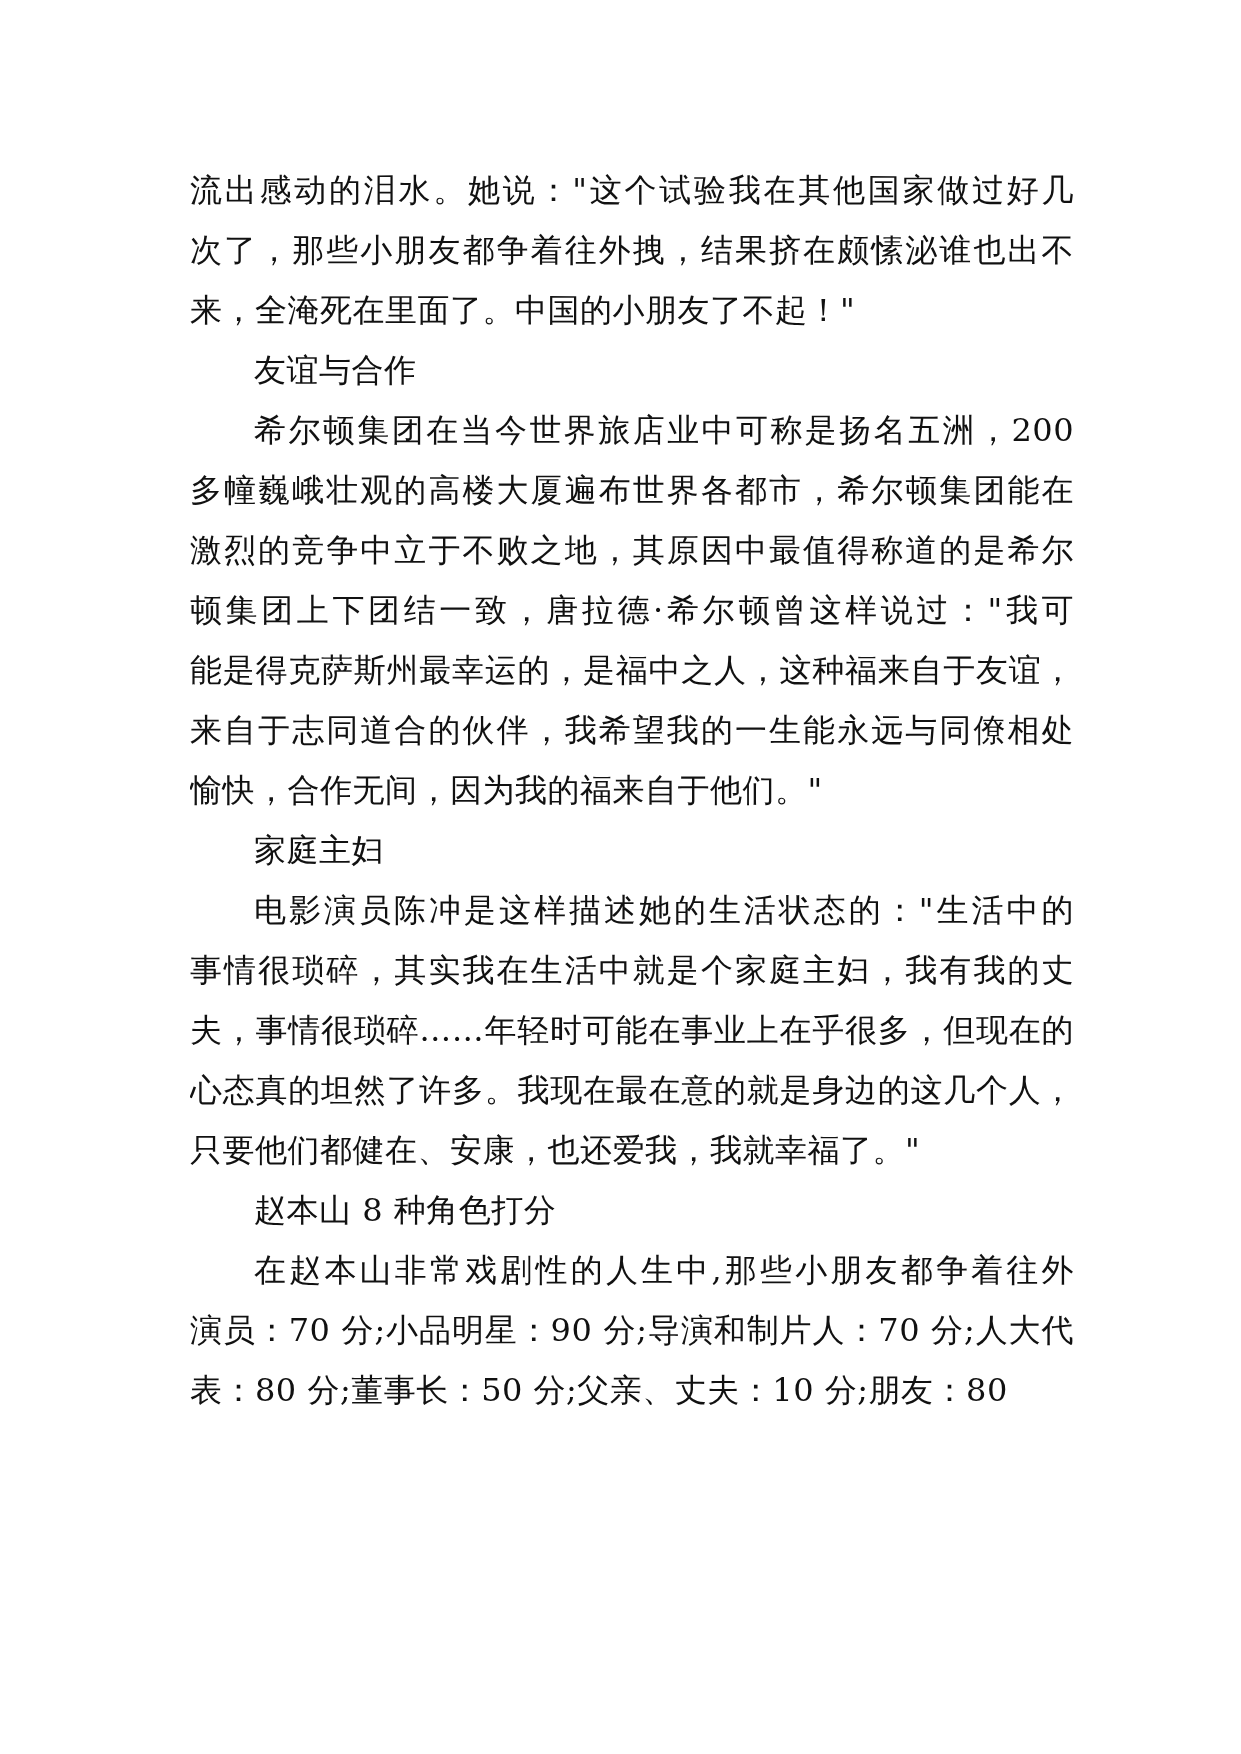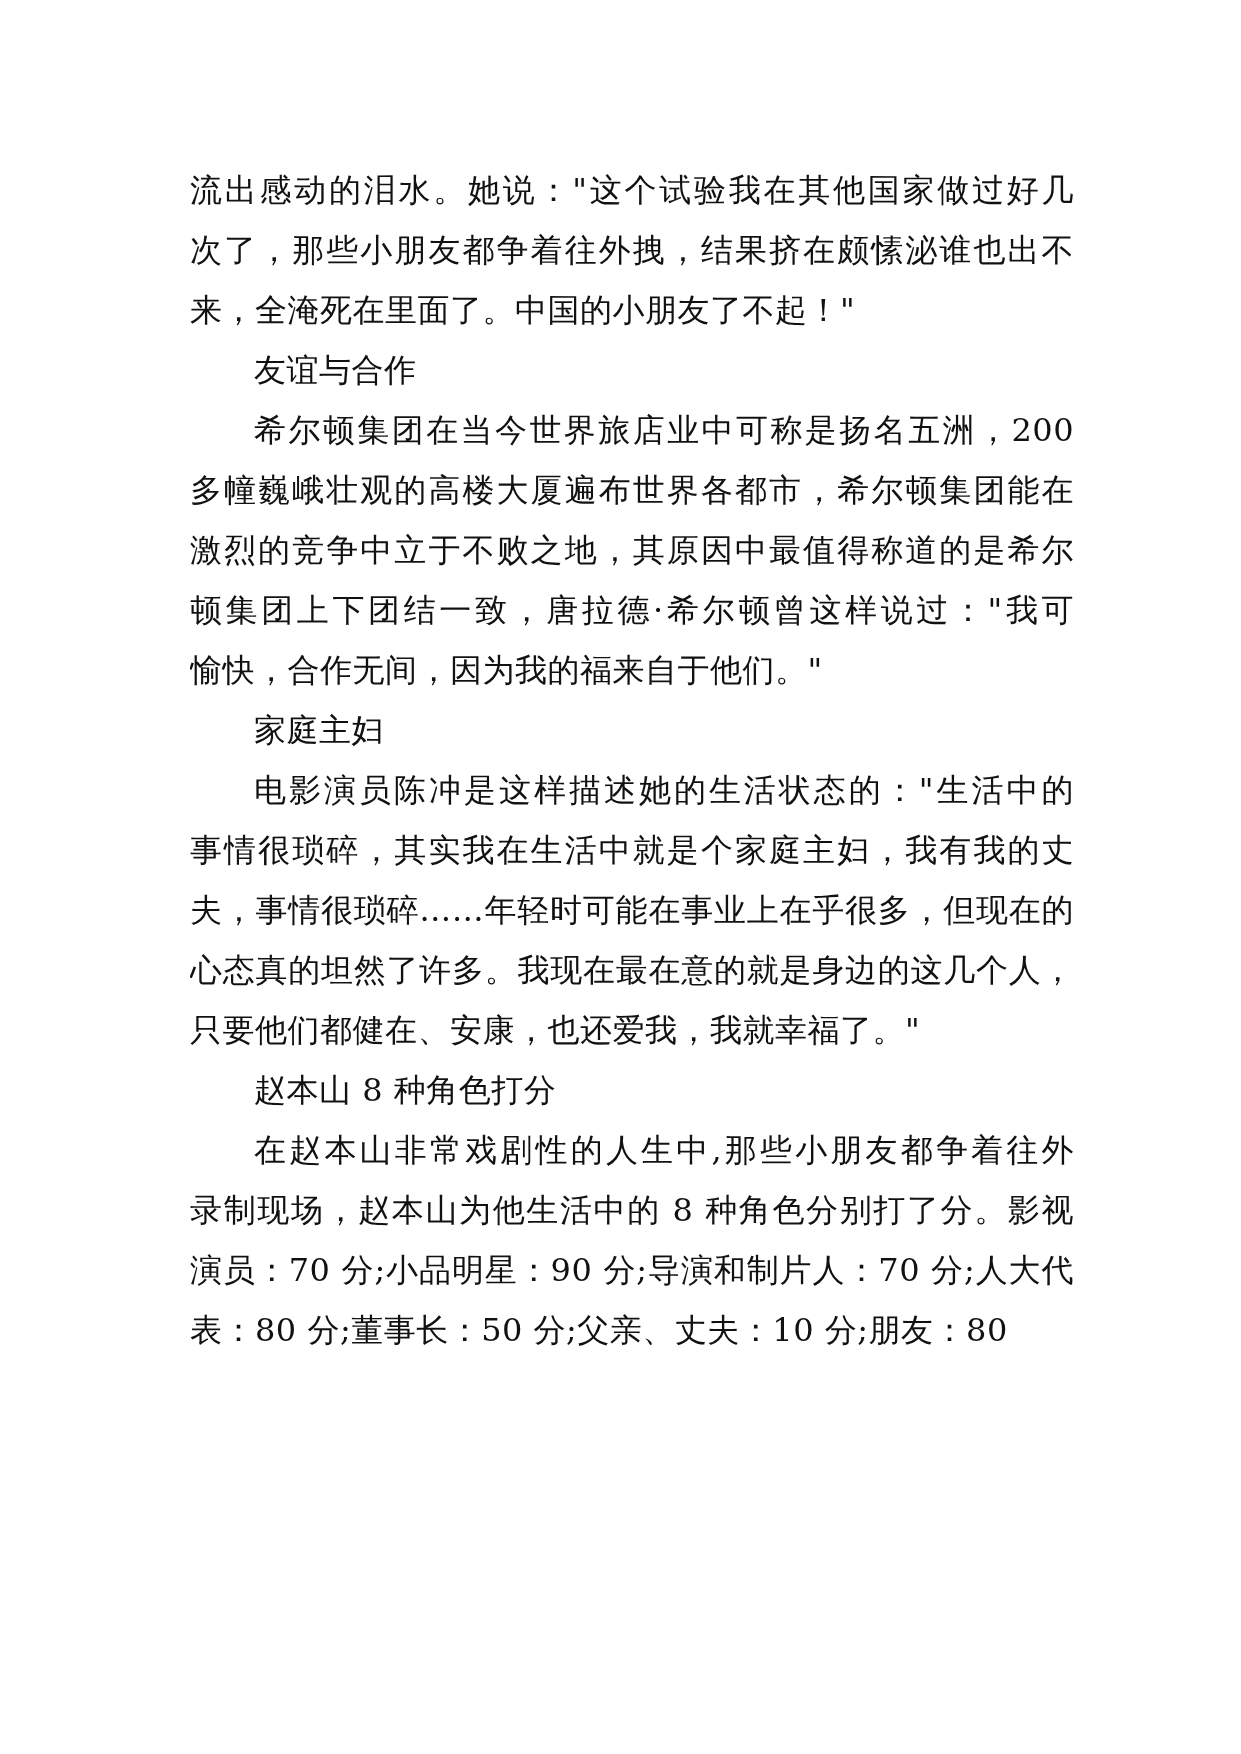--- a/index.html
+++ b/index.html
@@ -59,35 +59,36 @@
         <div class="line last">来，全淹死在里面了。中国的小朋友了不起！"</div>
       </div>
       <div class="paragraph heading">
         <div class="line last indent">友谊与合作</div>
       </div>
       <div class="paragraph body">
         <div class="line indent">希尔顿集团在当今世界旅店业中可称是扬名五洲，200</div>
         <div class="line">多幢巍峨壮观的高楼大厦遍布世界各都市，希尔顿集团能在</div>
         <div class="line">激烈的竞争中立于不败之地，其原因中最值得称道的是希尔</div>
         <div class="line">顿集团上下团结一致，唐拉德·希尔顿曾这样说过："我可</div>
+        <div class="line">能是得克萨斯州最幸运的，是福中之人，这种福来自于友谊，</div>
+        <div class="line">来自于志同道合的伙伴，我希望我的一生能永远与同僚相处</div>
         <div class="line last">愉快，合作无间，因为我的福来自于他们。"</div>
       </div>
       <div class="paragraph heading">
         <div class="line last indent">家庭主妇</div>
       </div>
       <div class="paragraph body">
         <div class="line indent">电影演员陈冲是这样描述她的生活状态的："生活中的</div>
         <div class="line">事情很琐碎，其实我在生活中就是个家庭主妇，我有我的丈</div>
         <div class="line">夫，事情很琐碎……年轻时可能在事业上在乎很多，但现在的</div>
         <div class="line">心态真的坦然了许多。我现在最在意的就是身边的这几个人，</div>
         <div class="line last">只要他们都健在、安康，也还爱我，我就幸福了。"</div>
       </div>
       <div class="paragraph heading">
         <div class="line last indent">赵本山 8 种角色打分</div>
       </div>
       <div class="paragraph body">
         <div class="line indent">在赵本山非常戏剧性的人生中,那些小朋友都争着往外拽，</div>
-        <div class="line">录制现场，赵本山为他生活中的 8 种角色分别打了分。影视</div>
         <div class="line">演员：70 分;小品明星：90 分;导演和制片人：70 分;人大代</div>
         <div class="line last">表：80 分;董事长：50 分;父亲、丈夫：10 分;朋友：80 分。</div>
       </div>
     </div>
 </div>
 
 </body></html>

